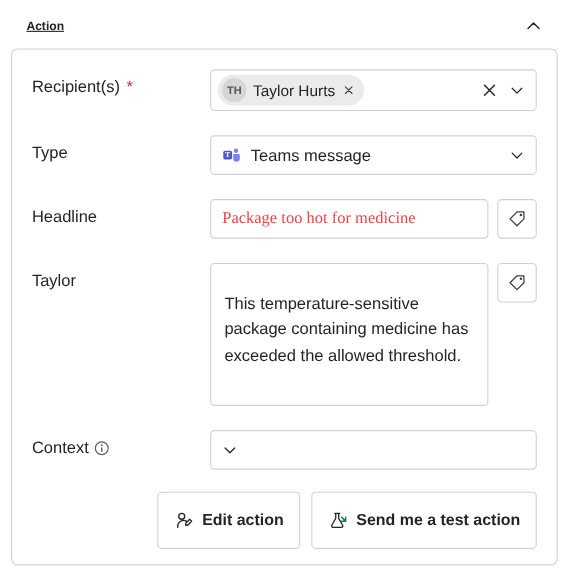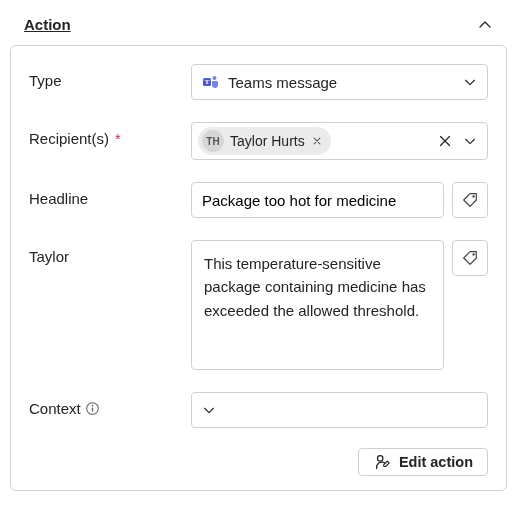--- a/index.html
+++ b/index.html
@@ -19,21 +19,21 @@
       width: 100%;
     }
     .panel-header {
       display: flex;
       justify-content: space-between;
       align-items: center;
       padding: 6px 14px 12px 14px;
     }
     .panel-title {
       font-weight: 600;
-      font-size: 15px;
+      font-size: 11px;
       text-decoration: underline;
     }
     .panel-body {
       border: 1px solid #d1d1d1;
       border-radius: 6px;
       padding: 18px 18px 14px 18px;
     }
     .form-row {
       display: flex;
       align-items: flex-start;
@@ -78,31 +78,31 @@
       position: relative;
     }
     .control.select {
       justify-content: space-between;
     }
     .control.select .placeholder {
       color: #616161;
     }
     .control.textarea {
       align-items: flex-start;
-      padding: 11px 12px;
+      padding: 25px 12px;
       min-height: 130px;
       line-height: 1.55;
     }
     .control input[type="text"] {
       border: none;
       outline: none;
       width: 100%;
       font-size: 15px;
-      font-family: Liberation Sans, sans-serif;
-      color: #000000;
+      font-family: Liberation Serif, serif;
+      color: #ef4444;
       background: transparent;
     }
     .tag-btn {
       width: 36px;
       height: 36px;
       border: 1px solid #d1d1d1;
       border-radius: 4px;
       background: #fff;
       display: flex;
       align-items: center;
@@ -146,21 +146,21 @@
       align-items: center;
       gap: 8px;
     }
     .footer-actions {
       display: flex;
       justify-content: flex-end;
       gap: 10px;
       margin-top: 6px;
     }
     .btn {
-      height: 28px;
+      height: 52px;
       border: 1px solid #d1d1d1;
       border-radius: 4px;
       background: #fff;
       padding: 0 14px;
       display: inline-flex;
       align-items: center;
       gap: 8px;
       cursor: pointer;
       font-size: 14.5px;
       font-family: inherit;
@@ -180,20 +180,52 @@
   <div class="panel-header">
     <span class="panel-title">Action</span>
     <span>
       <svg width="16" height="16" viewBox="0 0 16 16" fill="none">
           <path d="M3 10 L8 5 L13 10" stroke="#242424" stroke-width="1.3" fill="none" stroke-linecap="round" stroke-linejoin="round"></path>
         </svg>
     </span>
   </div>
 
   <div class="panel-body">
+
+    <div class="form-row">
+      <div class="form-label">
+        <span>Recipient(s)</span>
+          <span class="required">*</span>
+      </div>
+      <div class="field-wrap">
+        <div class="control select" style="padding:4px 10px 4px 6px;">
+          <span class="chip">
+            <span class="chip-avatar">TH</span>
+            <span>Taylor Hurts</span>
+            <span class="chip-remove">
+              <svg width="12" height="12" viewBox="0 0 16 16">
+                  <path d="M4 4 L12 12 M12 4 L4 12" stroke="#424242" stroke-width="1.4" stroke-linecap="round"></path>
+                </svg>
+            </span>
+          </span>
+          <span class="recipients-right">
+            <span>
+              <svg width="16" height="16" viewBox="0 0 16 16">
+                  <path d="M3.5 3.5 L12.5 12.5 M12.5 3.5 L3.5 12.5" stroke="#242424" stroke-width="1.3" stroke-linecap="round"></path>
+                </svg>
+            </span>
+            <span>
+              <svg width="14" height="14" viewBox="0 0 16 16">
+                  <path d="M3 6 L8 11 L13 6" stroke="#242424" stroke-width="1.3" fill="none" stroke-linecap="round" stroke-linejoin="round"></path>
+                </svg>
+            </span>
+          </span>
+        </div>
+      </div>
+    </div>
 
     <div class="form-row">
       <div class="form-label">Type</div>
       <div class="field-wrap">
         <div class="control select">
           <span class="type-left">
             <span>
               <svg width="18" height="18" viewBox="0 0 18 18">
                   <rect x="1" y="5" width="8" height="8" rx="1.5" fill="#5059C9"></rect>
                   <text x="5" y="11" text-anchor="middle" font-size="7" font-weight="700" fill="#fff" font-family="Segoe UI">T</text>
@@ -206,52 +238,20 @@
           <span>
             <svg width="14" height="14" viewBox="0 0 16 16">
                 <path d="M3 6 L8 11 L13 6" stroke="#242424" stroke-width="1.3" fill="none" stroke-linecap="round" stroke-linejoin="round"></path>
               </svg>
           </span>
         </div>
       </div>
     </div>
 
     <div class="form-row">
-      <div class="form-label">
-        <span>Recipient(s)</span>
-          <span class="required">*</span>
-      </div>
-      <div class="field-wrap">
-        <div class="control select" style="padding:4px 10px 4px 6px;">
-          <span class="chip">
-            <span class="chip-avatar">TH</span>
-            <span>Taylor Hurts</span>
-            <span class="chip-remove">
-              <svg width="12" height="12" viewBox="0 0 16 16">
-                  <path d="M4 4 L12 12 M12 4 L4 12" stroke="#424242" stroke-width="1.4" stroke-linecap="round"></path>
-                </svg>
-            </span>
-          </span>
-          <span class="recipients-right">
-            <span>
-              <svg width="16" height="16" viewBox="0 0 16 16">
-                  <path d="M3.5 3.5 L12.5 12.5 M12.5 3.5 L3.5 12.5" stroke="#242424" stroke-width="1.3" stroke-linecap="round"></path>
-                </svg>
-            </span>
-            <span>
-              <svg width="14" height="14" viewBox="0 0 16 16">
-                  <path d="M3 6 L8 11 L13 6" stroke="#242424" stroke-width="1.3" fill="none" stroke-linecap="round" stroke-linejoin="round"></path>
-                </svg>
-            </span>
-          </span>
-        </div>
-      </div>
-    </div>
-
-    <div class="form-row">
       <div class="form-label">Headline</div>
       <div class="field-wrap">
         <div class="control">
           <input type="text" value="Package too hot for medicine" style="">
         </div>
         <div class="tag-btn">
           <span>
             <svg width="18" height="18" viewBox="0 0 20 20">
                 <path d="M10 3 L17 3 L17 10 L10 17 L3 10 Z" fill="none" stroke="#424242" stroke-width="1.3" stroke-linejoin="round"></path>
                 <circle cx="14" cy="6" r="1.3" fill="#424242"></circle>
@@ -304,16 +304,25 @@
       <button class="btn">
         <span>
           <svg width="18" height="18" viewBox="0 0 20 20">
               <path d="M4 17 a6 6 0 0 1 9 -6" fill="none" stroke="#242424" stroke-width="1.4" stroke-linecap="round"></path>
               <circle cx="8" cy="6" r="3" fill="none" stroke="#242424" stroke-width="1.4"></circle>
               <path d="M12 13 L16 9 L18 11 L14 15 L12 15 Z" fill="none" stroke="#242424" stroke-width="1.3" stroke-linejoin="round"></path>
             </svg>
         </span>
         <span>Edit action</span>
       </button>
+      <button class="btn">
+        <span>
+          <svg width="18" height="18" viewBox="0 0 20 20">
+              <path d="M7 3 h5 M8 3 v5 l-4 7 a1.5 1.5 0 0 0 1.3 2.2 h8.4 a1.5 1.5 0 0 0 1.3 -2.2 l-4 -7 v-5" fill="none" stroke="#242424" stroke-width="1.3" stroke-linejoin="round" stroke-linecap="round"></path>
+              <path d="M14 7 L18 11 M14 11 h4 v-4" fill="none" stroke="#107C41" stroke-width="1.5" stroke-linecap="round" stroke-linejoin="round"></path>
+            </svg>
+        </span>
+        <span>Send me a test action</span>
+      </button>
     </div>
 
   </div>
 </div>
 
 </body></html>

